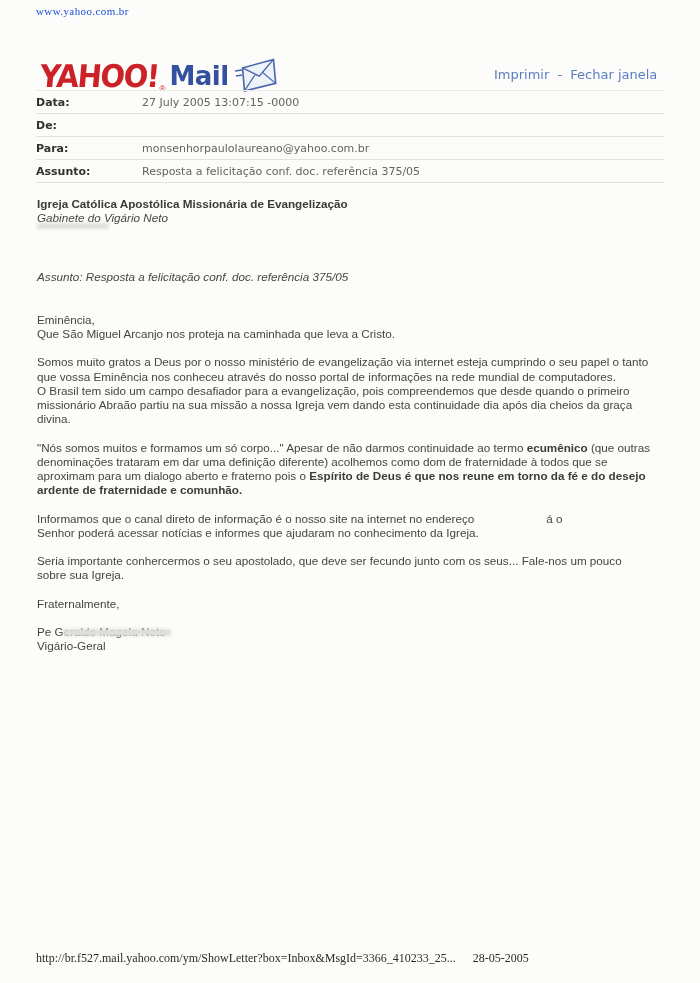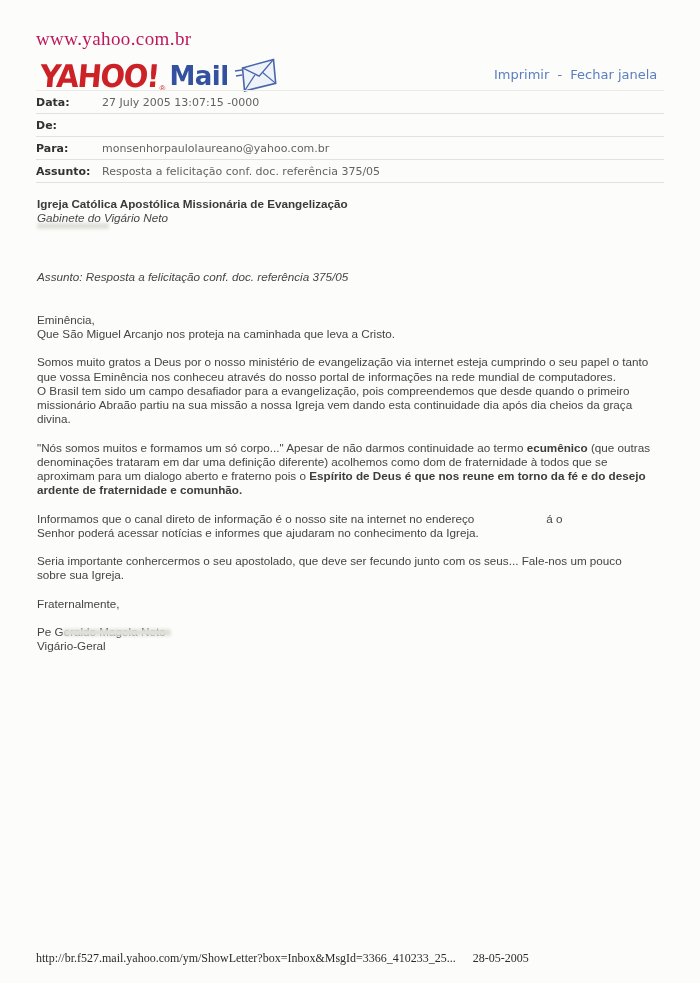--- a/index.html
+++ b/index.html
@@ -4,23 +4,22 @@
 <style>
   html,body{margin:0;padding:0;background:#e8e8e6;}
   .page{
     position:relative;width:700px;height:983px;margin:0 auto;
     background:#fcfcfa;overflow:hidden;
     font-family:"Liberation Sans",sans-serif;color:#454543;
   }
   
   .print-header{
     position:absolute;left:36px;top:5px;
-    font-family:"Liberation Serif",serif;font-size:19px;color:#be185d;
+    font-family:"Liberation Serif",serif;font-size:11px;color:#1d4ed8;
     letter-spacing:.4px;
-    margin-top:23px;
   }
   .print-footer{
     position:absolute;left:36px;top:942px;width:650px;white-space:nowrap;
     font-family:"Liberation Serif",serif;font-size:12px;color:#2b2b28;margin-top:9px;
   }
   .print-footer .date{margin-left:14px;}
   
   .logo-row{position:absolute;left:40px;top:56px;height:40px;display:flex;align-items:center;}
   .yahoo-wordmark{
     font-family:"DejaVu Sans",sans-serif;font-weight:800;font-size:29px;
@@ -39,21 +38,21 @@
     font-size:13px;color:#5b7ec0;white-space:nowrap;
   }
   .toolbar .link{cursor:pointer;}
   .toolbar .sep{margin:0 4px;}
   
   .hdr-table{
     position:absolute;left:36px;top:90px;width:628px;
     font-family:"DejaVu Sans",sans-serif;font-size:11px;
     border-top:1px solid #eceae5;
   }
-  .hdr-row{display:flex;align-items:flex-start;padding:5px 0 4px;border-bottom:1px solid #e2e2dd;min-height:12px;}
+  .hdr-row{display:flex;align-items:flex-start;padding:5px 0 4px;border-bottom:1px solid #e2e2dd;min-height:12px;gap:40px;}
   .hdr-label{width:66px;flex:0 0 66px;font-weight:bold;color:#333230;}
   .hdr-value{color:#63635f;}
   
   .email-body{
     position:absolute;left:37px;top:197px;width:615px;
     font-size:11.7px;line-height:14.25px;color:#454543;
   }
   .email-body p{margin:0 0 14px 0;}
   .org-name{font-weight:bold;color:#3b3b39;}
   .org-dept{font-style:italic;}

